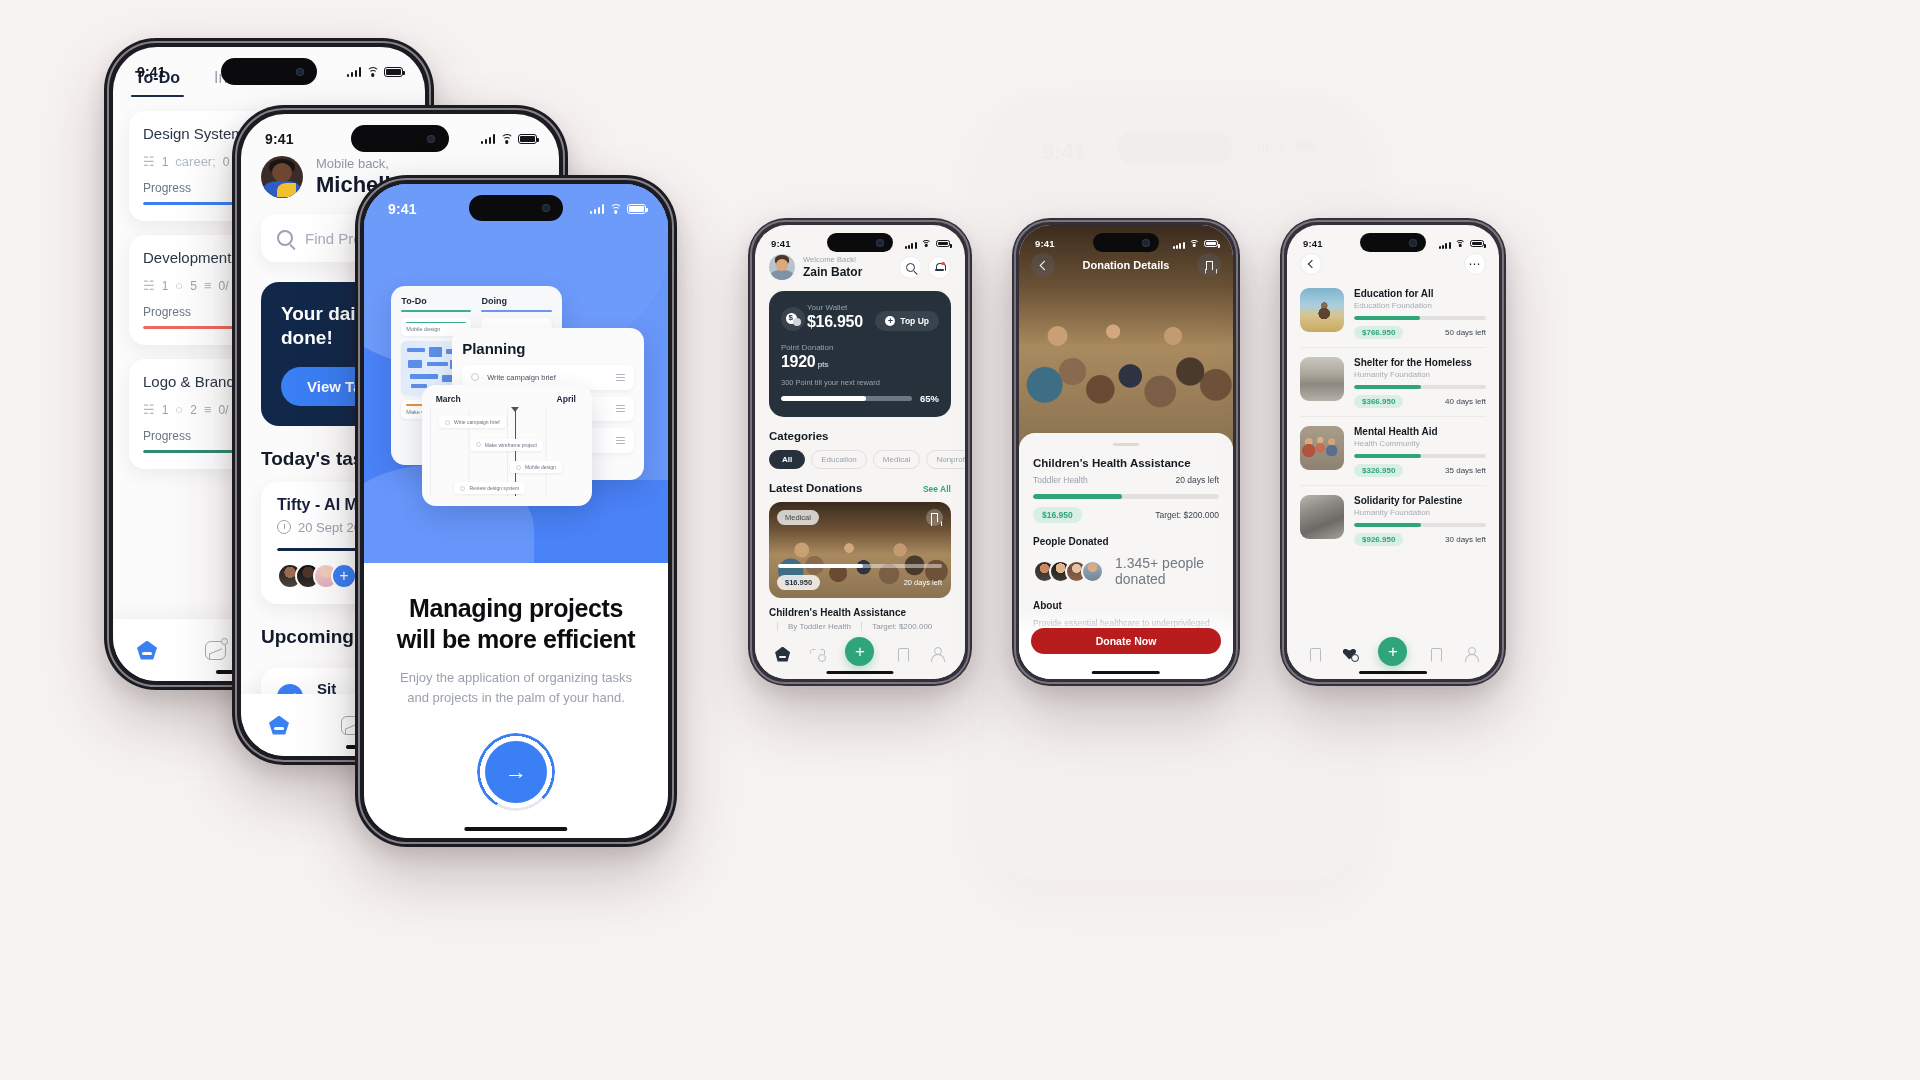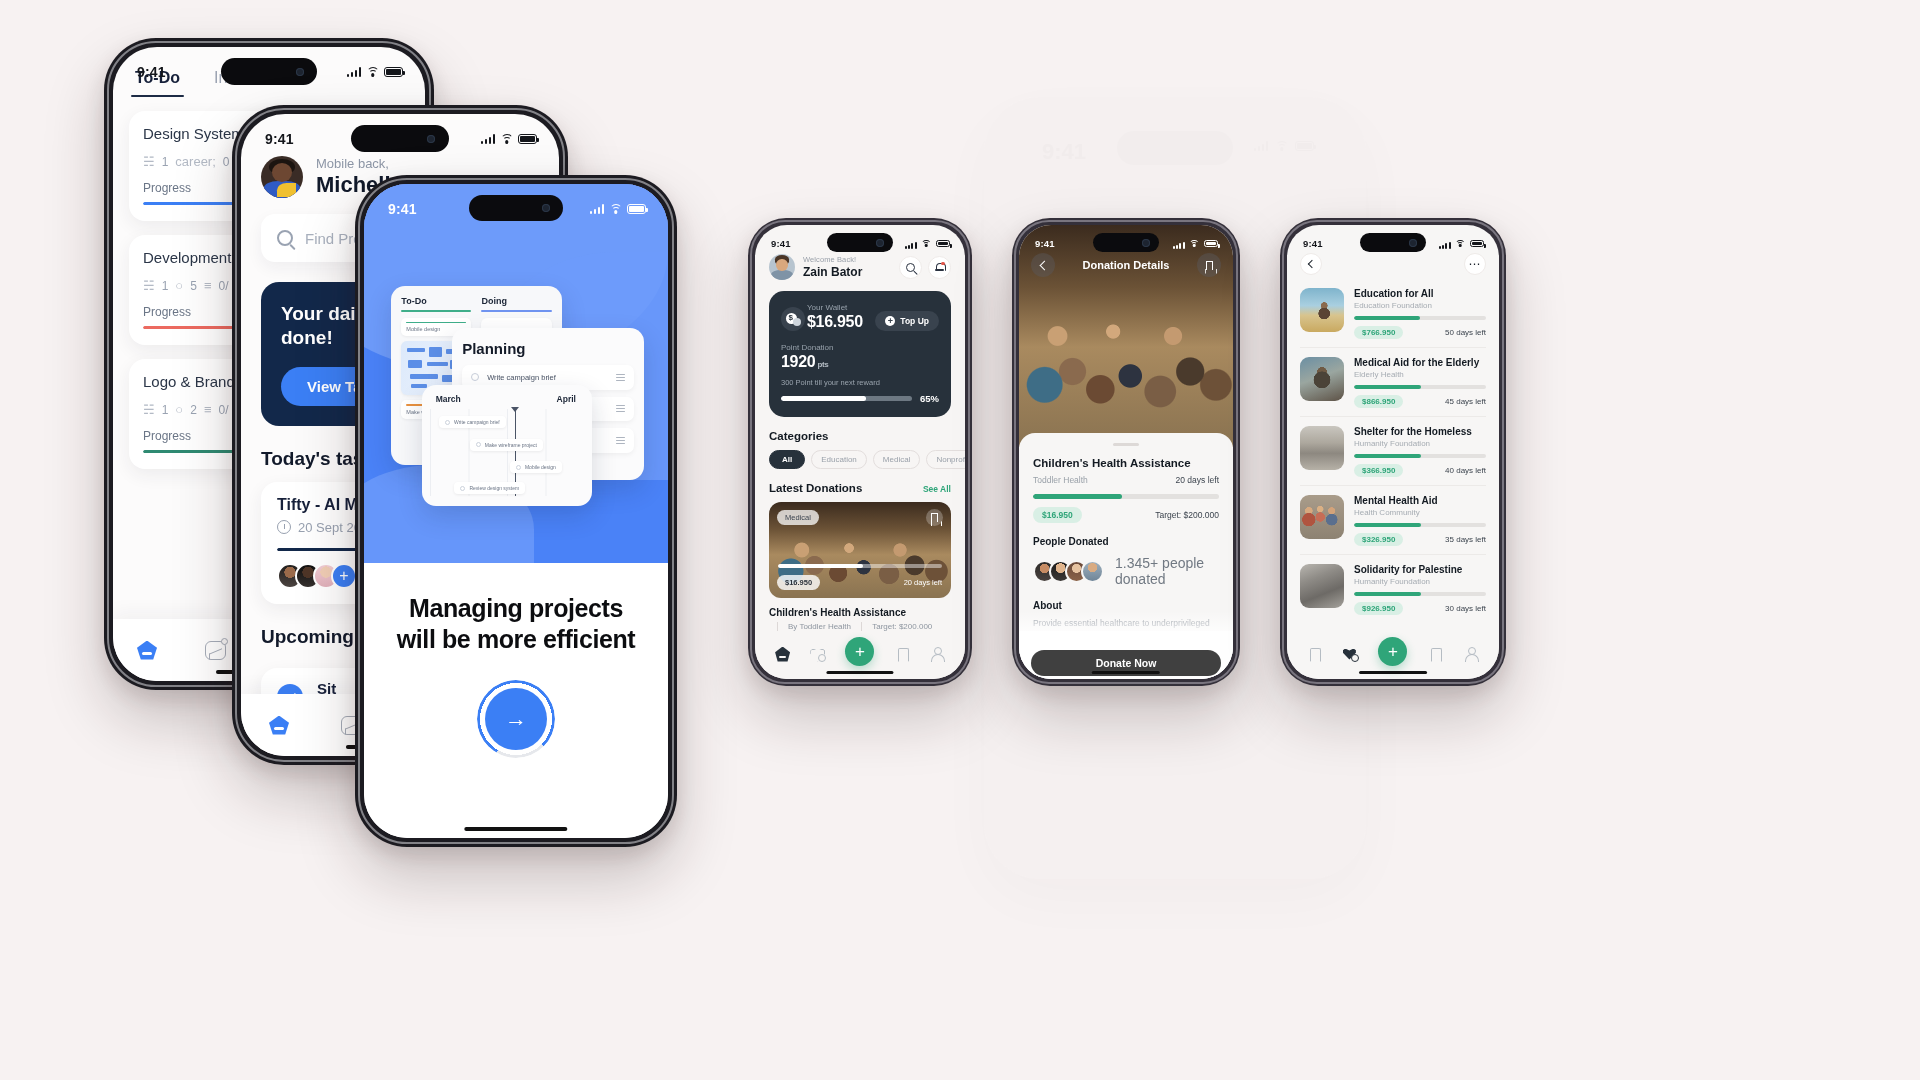--- a/index.html
+++ b/index.html
@@ -389,22 +389,22 @@
   .d2-h2 { font-size:10px; font-weight:700; color:#131a22; margin-top:13px;}
   .d2-people { display:flex; align-items:center; gap:11px; margin-top:8px;}
   .d2-faces { display:flex; }
   .pf { width:23px;height:23px;border-radius:50%;border:2px solid #f7f6f5;margin-left:-7px;
         overflow:hidden;position:relative;}
   .pf:first-child{margin-left:0;}
   .d2-pcount { font-size:14px; color:#717983;}
   .d2-about { font-size:8.5px; color:#8d949d; line-height:1.62; margin-top:6px;}
   .d2-fade { position:absolute; left:0;right:0;bottom:42px;height:26px;
              background:linear-gradient(to bottom, rgba(255,255,255,0), #fff);}
-  .d2-cta { position:absolute; left:12px; right:12px; bottom:3px; height:26px;
-            background:#404040; border-radius:14px; color:#fff; font-size:10.5px; font-weight:700;
+  .d2-cta { position:absolute; left:12px; right:12px; bottom:25px; height:26px;
+            background:#b91c1c; border-radius:14px; color:#fff; font-size:10.5px; font-weight:700;
             display:flex; align-items:center; justify-content:center;}
   #phone-don2 .d2-bottom-bg { position:absolute;left:0;right:0;bottom:0;height:48px;background:#fff;}
 
   
   #phone-don3 { left: 1280px; top: 218px; width: 226px; height: 468px; z-index: 4;
                 border-radius: 38px; padding: 7px; }
   #phone-don3 .screen { border-radius:32px; background:#f7f6f5;}
   #phone-don3 .rim { border-radius:35px; inset:2px; border-color: rgba(190,185,195,.5); }
   #phone-don3 .island { width:66px; height:19px; top:8px; border-radius:14px;}
   #phone-don3 .status { height:30px; padding:7px 15px 0 16px; font-size:9.5px; color:#14161b;}
@@ -817,20 +817,21 @@
             <span class="tl-task" style="left:16%;top:84%">
               <i class="c"></i>
                 <span>Review design system</span>
               </span>
           </div>
         </div>
       </div>
 
       <div class="ob-bot">
         <h2>Managing projects will be more efficient</h2>
+        <p>Enjoy the application of organizing tasks and projects in the palm of your hand.</p>
         <div class="ob-next">
           <span class="ob-ring"></span>
           <span class="ob-circ">→</span>
         </div>
       </div>
       <div class="home-ind"></div>
     </div>
     <div class="rim"></div>
   </div>
 
@@ -1064,34 +1065,20 @@
             <div class="d3-track">
                 <b style="width:50%"></b>
               </div>
             <div class="d3-row">
               <span class="d3-amt">$766.950</span>
               <span class="d3-days">50 days left</span>
             </div>
           </span>
         </div>
 
-        <div class="d3-item">
-          <span class="d3-thumb ph-elder"></span>
-          <span class="d3-body">
-            <div class="d3-t">Medical Aid for the Elderly</div>
-            <div class="d3-o">Elderly Health</div>
-            <div class="d3-track">
-                <b style="width:51%"></b>
-              </div>
-            <div class="d3-row">
-              <span class="d3-amt">$866.950</span>
-              <span class="d3-days">45 days left</span>
-            </div>
-          </span>
-        </div>
 
         <div class="d3-item">
           <span class="d3-thumb ph-shelter"></span>
           <span class="d3-body">
             <div class="d3-t">Shelter for the Homeless</div>
             <div class="d3-o">Humanity Foundation</div>
             <div class="d3-track">
                 <b style="width:51%"></b>
               </div>
             <div class="d3-row">

